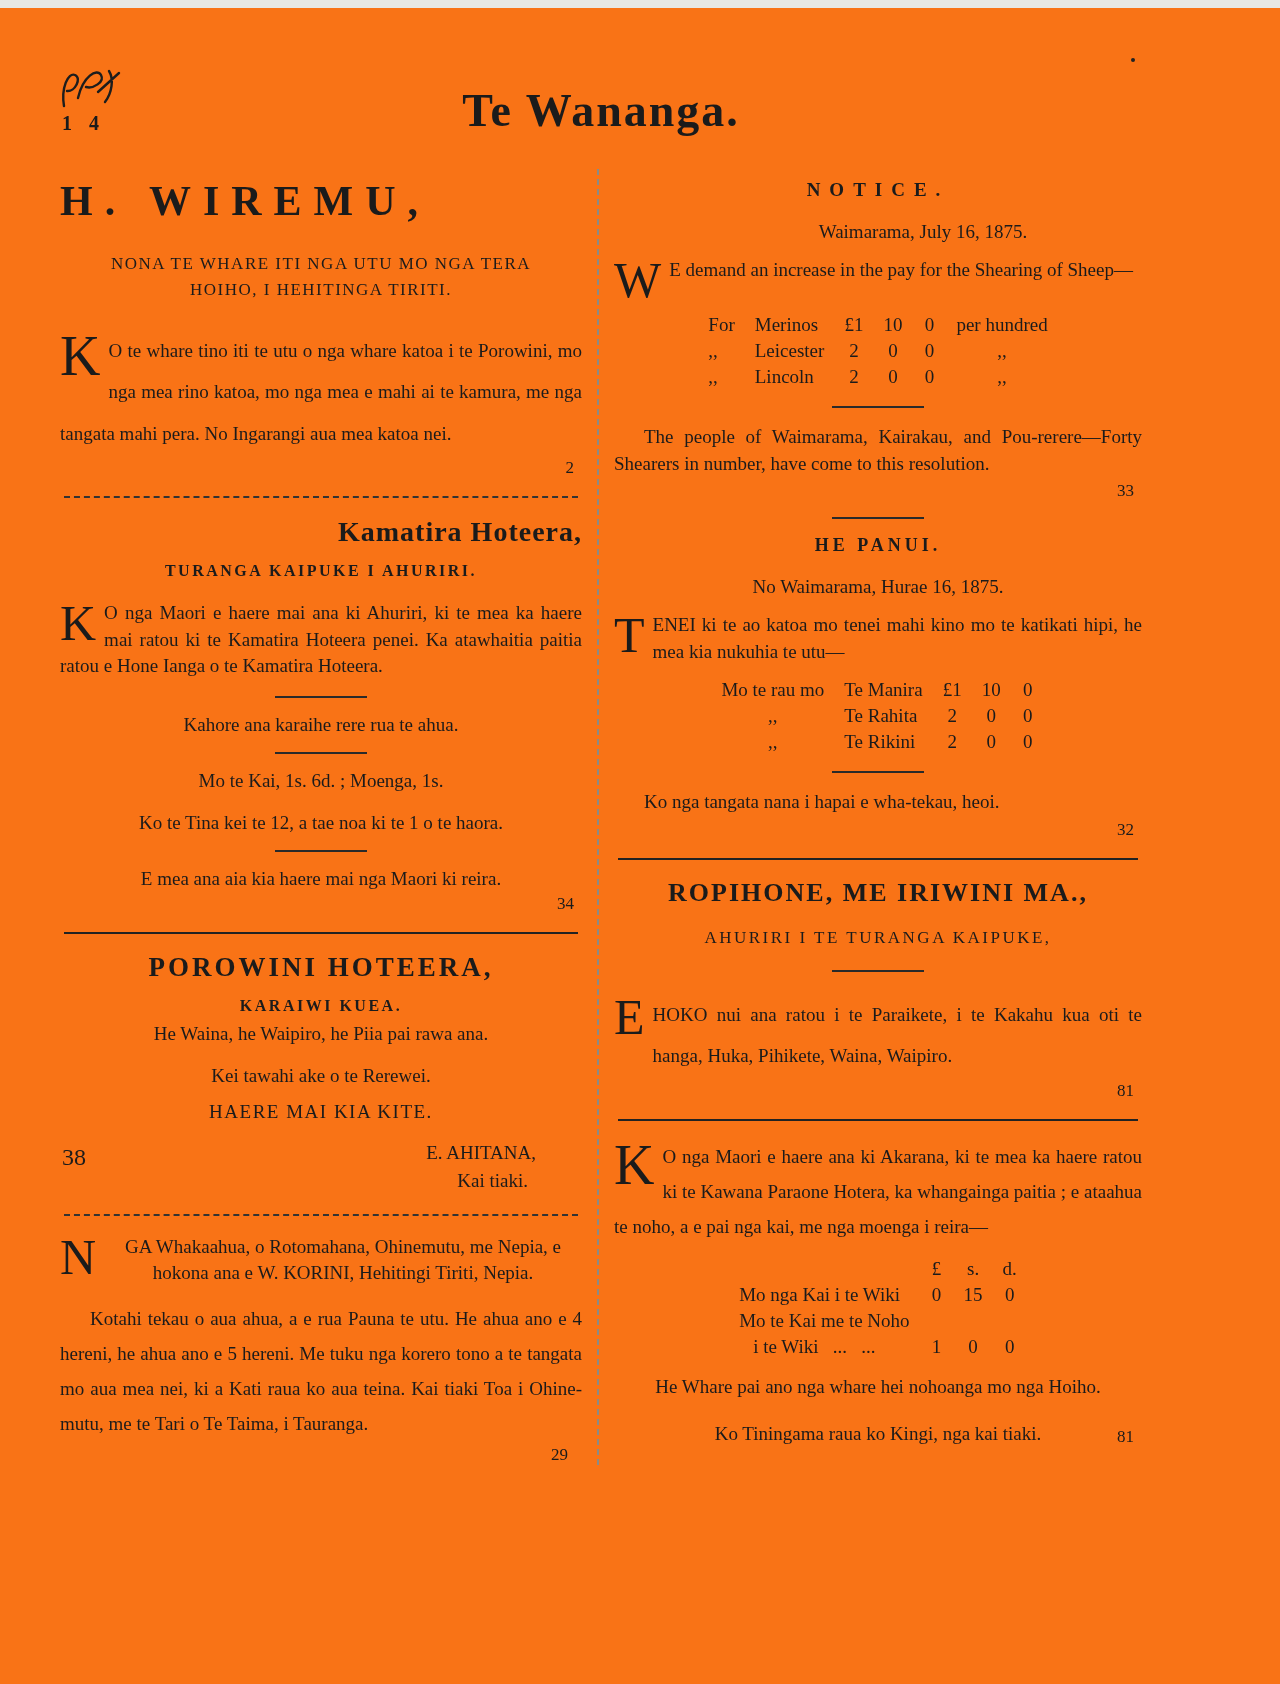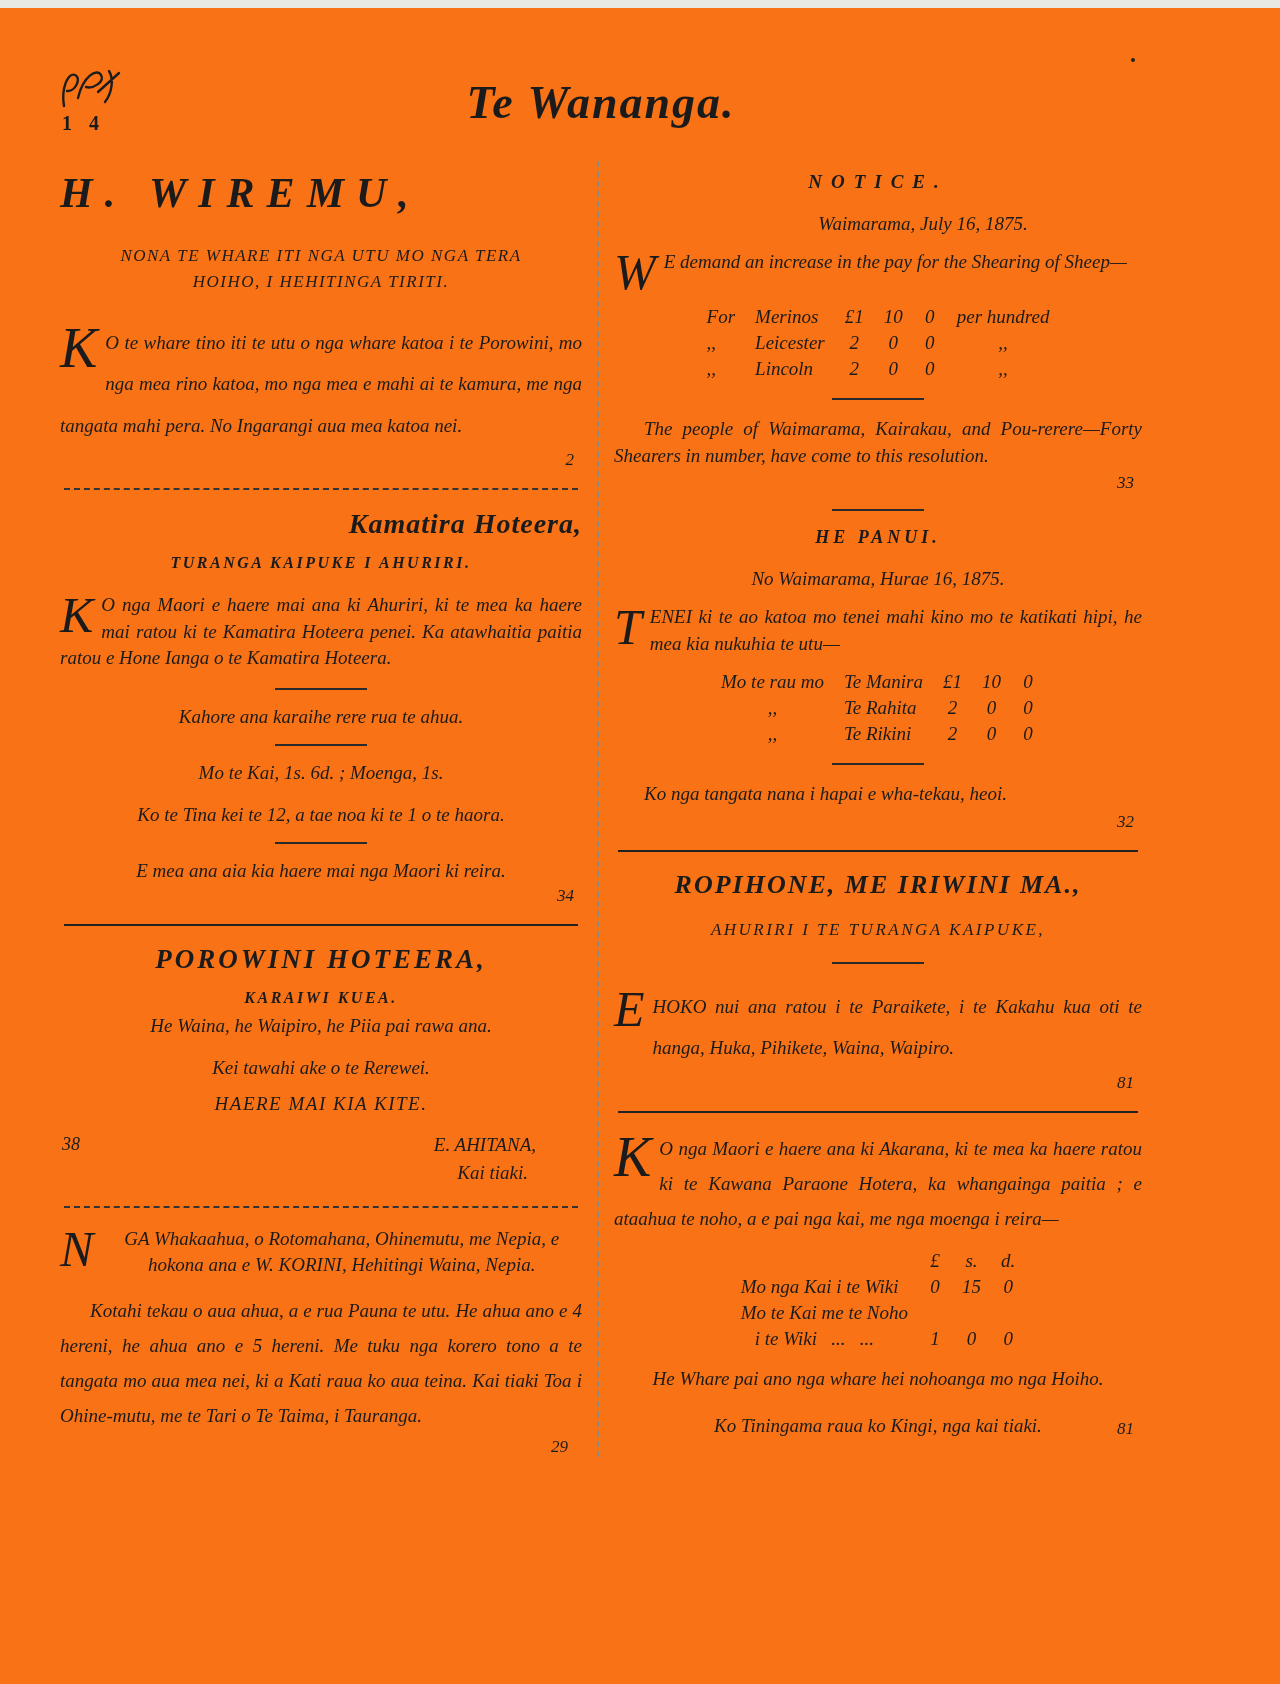--- a/index.html
+++ b/index.html
@@ -6,21 +6,21 @@
   html,body { background:#e8e8e4; }
   .page {
     position:relative;
     width:1280px; height:1684px;
     margin:8px auto;
     background:#f97316;
     color:#1b1b1b;
     font-family:"Liberation Serif","DejaVu Serif",serif;
     overflow:hidden;
   }
-  .content { position:absolute; left:60px; top:26px; width:1082px;font-style:italic; }
+  .content { position:absolute; left:60px; top:34px; width:1082px; }
 
   .handwritten { position:absolute; left:55px; top:58px; }
   .pagenum-top { position:absolute; left:62px; top:104px; font-size:20px; letter-spacing:6px; font-weight:bold; }
   .masthead { text-align:center; font-size:46px; font-weight:bold; letter-spacing:2px; padding-top:42px; }
 
   .columns { display:flex; margin-top:26px; align-items:stretch; }
   .col-left  { width:522px; }
   .col-gap   { width:0; border-left:2px dashed #8b8b85; margin:6px 15px 0 15px; }
   .col-right { flex:1; }
 
@@ -51,21 +51,21 @@
   .dropcap {
     float:left;
     font-size:50px;
     line-height:40px;
     padding:3px 8px 0 0;
     font-weight:normal;
   }
   .dropcap-lg { font-size:56px; line-height:46px; }
 
   .ref-right { text-align:right; font-size:17px; padding-right:8px; margin-top:4px; }
-  .ref-left  { float:left; font-size:18px; padding-left:2px; }
+  .ref-left  { float:left; font-size:24px; padding-left:2px; }
 
   .dateline { font-size:19px; text-align:center; margin:20px 0 14px 0; }
   .dateline-offset { padding-left:90px; }
 
   .sig { text-align:right; font-size:19px; line-height:1.5; margin-top:16px; }
   .sig .name { padding-right:46px; display:block; }
   .sig .role { padding-right:54px; display:block; }
 
   table.price { margin:12px auto 6px auto; font-size:19px; border-collapse:collapse; }
   table.price td, table.price th { padding:2px 10px; font-weight:normal; white-space:pre; }
@@ -140,21 +140,21 @@
             <span class="ref-left">38</span>
             <span class="name">E. AHITANA,</span>
             <span class="role">Kai tiaki.</span>
           </div>
         </section>
 
         <div class="rule-dashed"></div>
 
         <section>
           <p class="body lh-norm center clearfix">
-            <span class="dropcap">N</span><span>GA Whakaahua, o Rotomahana, Ohinemutu, me Nepia, e hokona ana e W. KORINI, Hehitingi Waina, Nepia.</span>
+            <span class="dropcap">N</span><span>GA Whakaahua, o Rotomahana, Ohinemutu, me Nepia, e hokona ana e W. KORINI, Hehitingi Tiriti, Nepia.</span>
           </p>
           <p class="body lh-med indent mt14">Kotahi tekau o aua ahua, a e rua Pauna te utu. He ahua ano e 4 hereni, he ahua ano e 5 hereni.  Me tuku nga korero tono a te tangata mo aua mea nei, ki a Kati raua ko aua teina.  Kai tiaki Toa i Ohine-mutu, me te Tari o Te Taima, i Tauranga.</p>
           <div class="ref-right" style="padding-right:14px;">29</div>
         </section>
 
       </div>
 
       <div class="col-gap"></div>
 
       <div class="col-right">

